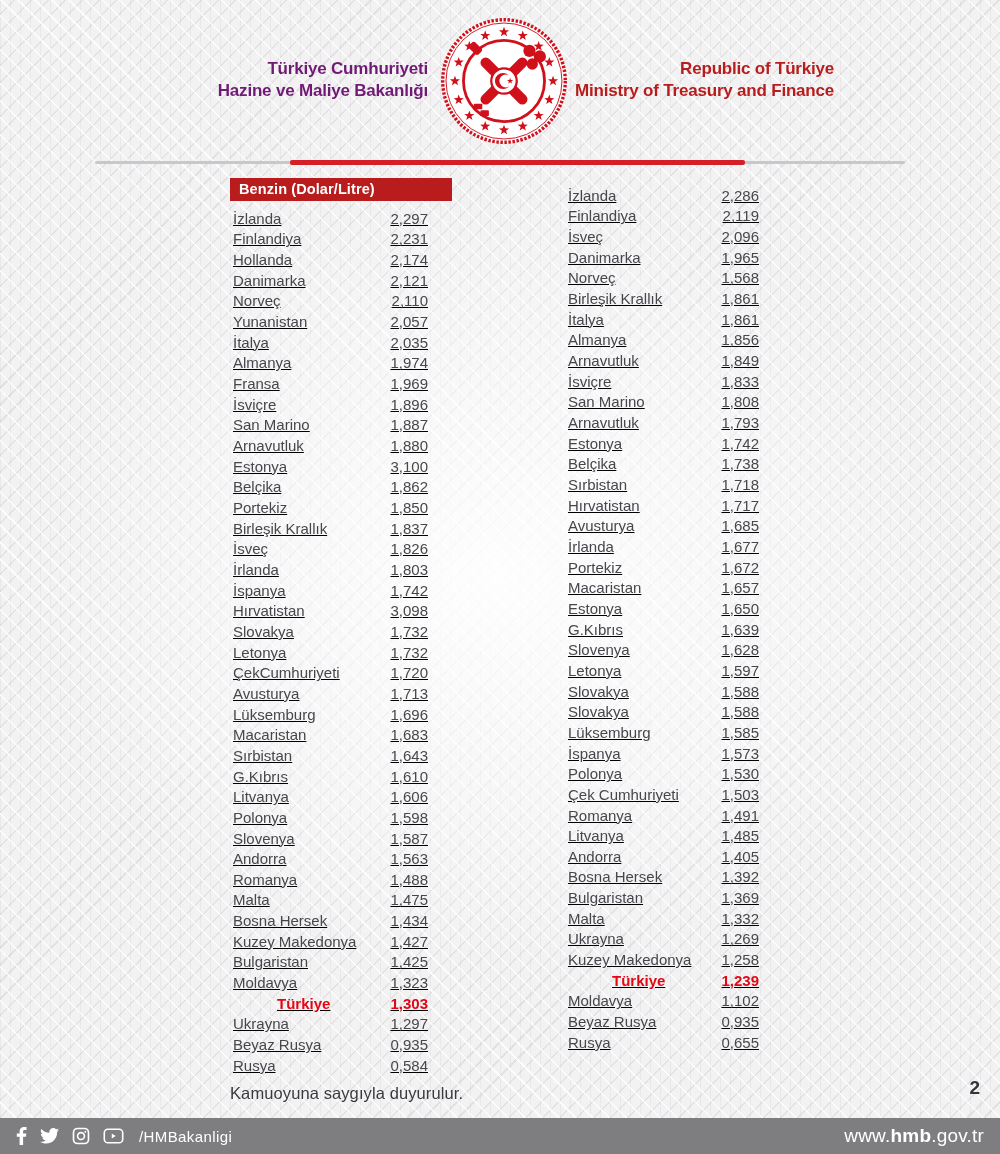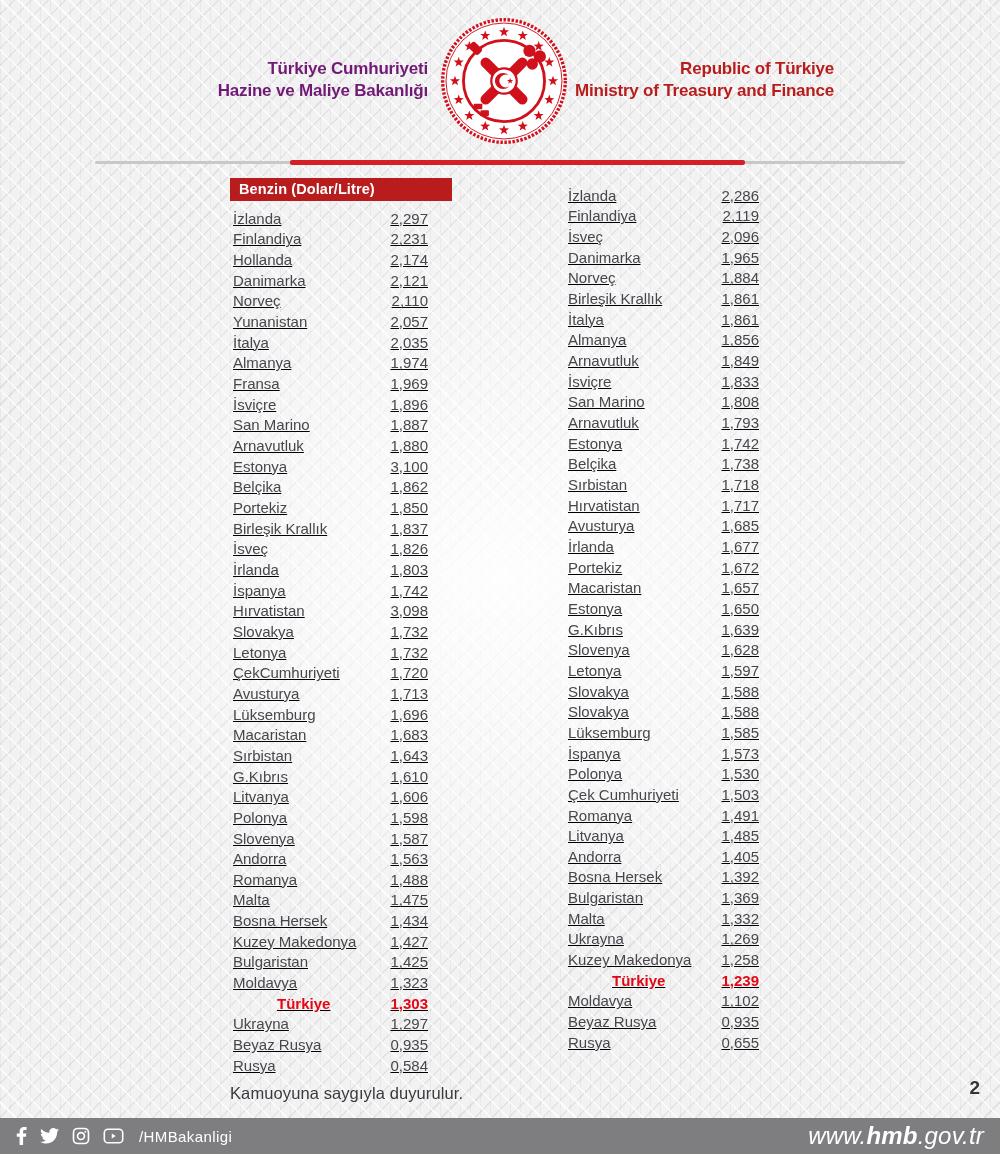--- a/index.html
+++ b/index.html
@@ -61,21 +61,21 @@
   }
   .footer-bar {
     position:absolute; left:0; bottom:0; width:1000px; height:36px;
     background:#7e7e80; color:#ffffff;
     display:flex; justify-content:space-between; align-items:center;
     padding:0 16px;
   }
   .social { display:flex; align-items:center; gap:13px;text-align:center; }
   .social svg { display:block; }
   .social-handle { font-size:15px; font-weight:300; letter-spacing:0.4px; margin-left:2px; }
-  .website { font-size:24px; font-weight:300; letter-spacing:0.2px;font-style:italic; }
+  .website { font-size:19px; font-weight:300; letter-spacing:0.2px; }
   .website b { font-weight:bold; }
 </style>
 </head>
 <body>
 
 <header>
   <div class="org-left">
     <div>Türkiye Cumhuriyeti</div>
     <div>Hazine ve Maliye Bakanlığı</div>
   </div>
@@ -322,21 +322,21 @@
       <div class="trow">
         <span class="country">İsveç</span>
         <span class="value">2,096</span>
       </div>
       <div class="trow">
         <span class="country">Danimarka</span>
         <span class="value">1,965</span>
       </div>
       <div class="trow">
         <span class="country">Norveç</span>
-        <span class="value">1,884</span>
+        <span class="value">1,568</span>
       </div>
       <div class="trow">
         <span class="country">Birleşik Krallık</span>
         <span class="value">1,861</span>
       </div>
       <div class="trow">
         <span class="country">İtalya</span>
         <span class="value">1,861</span>
       </div>
       <div class="trow">

